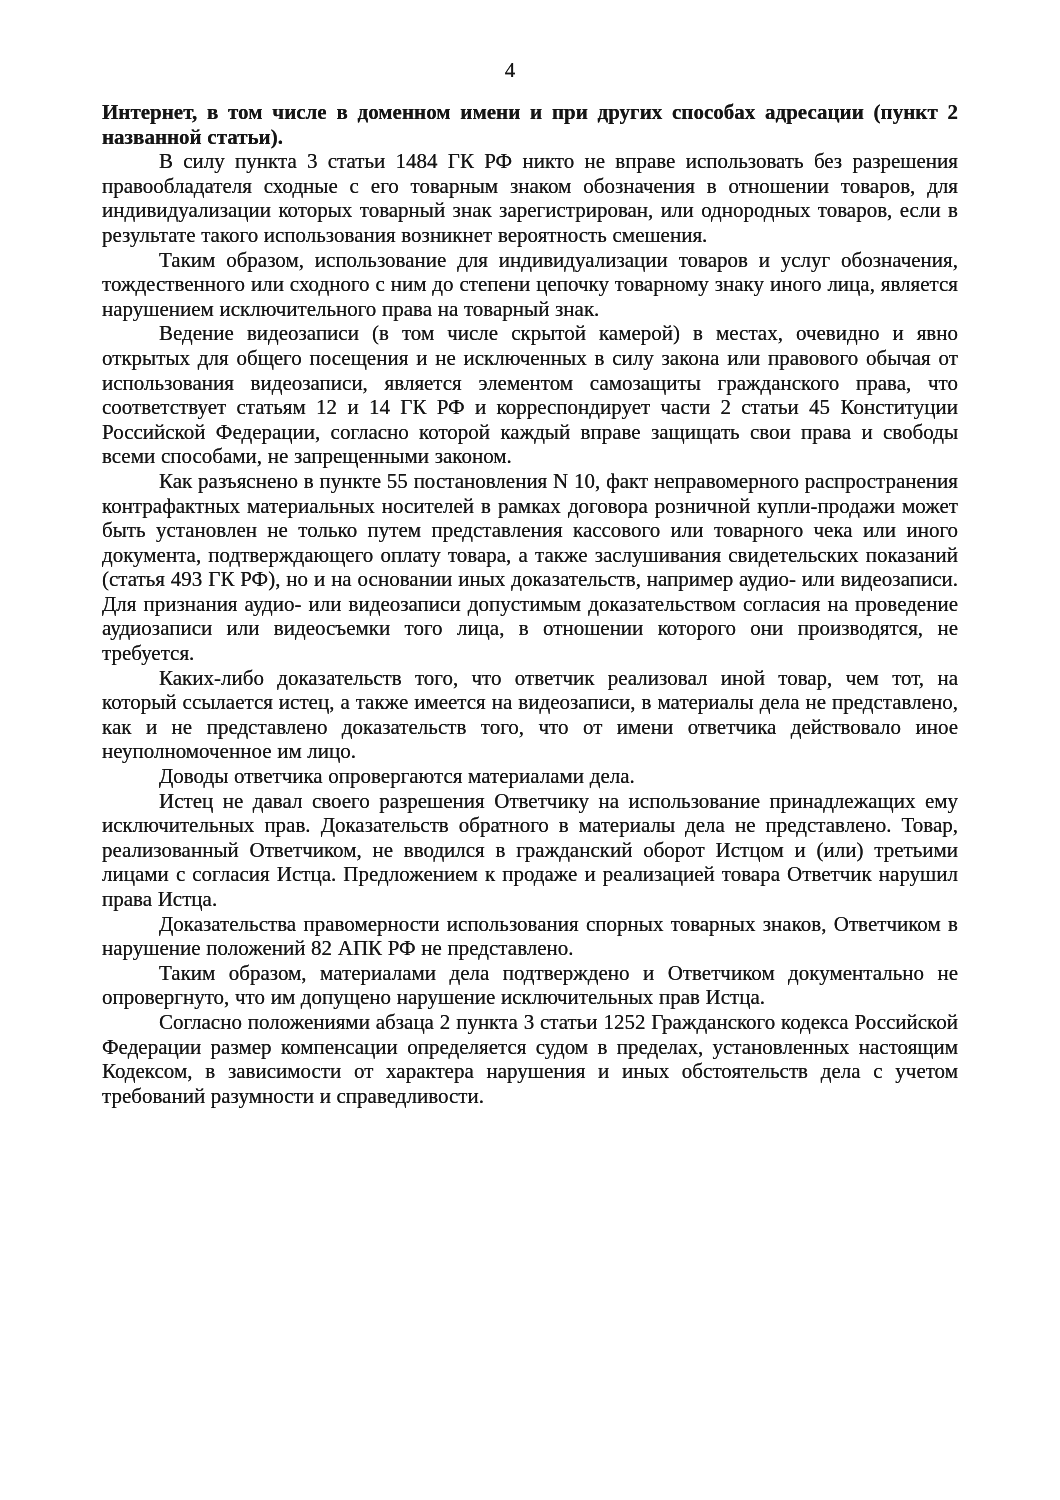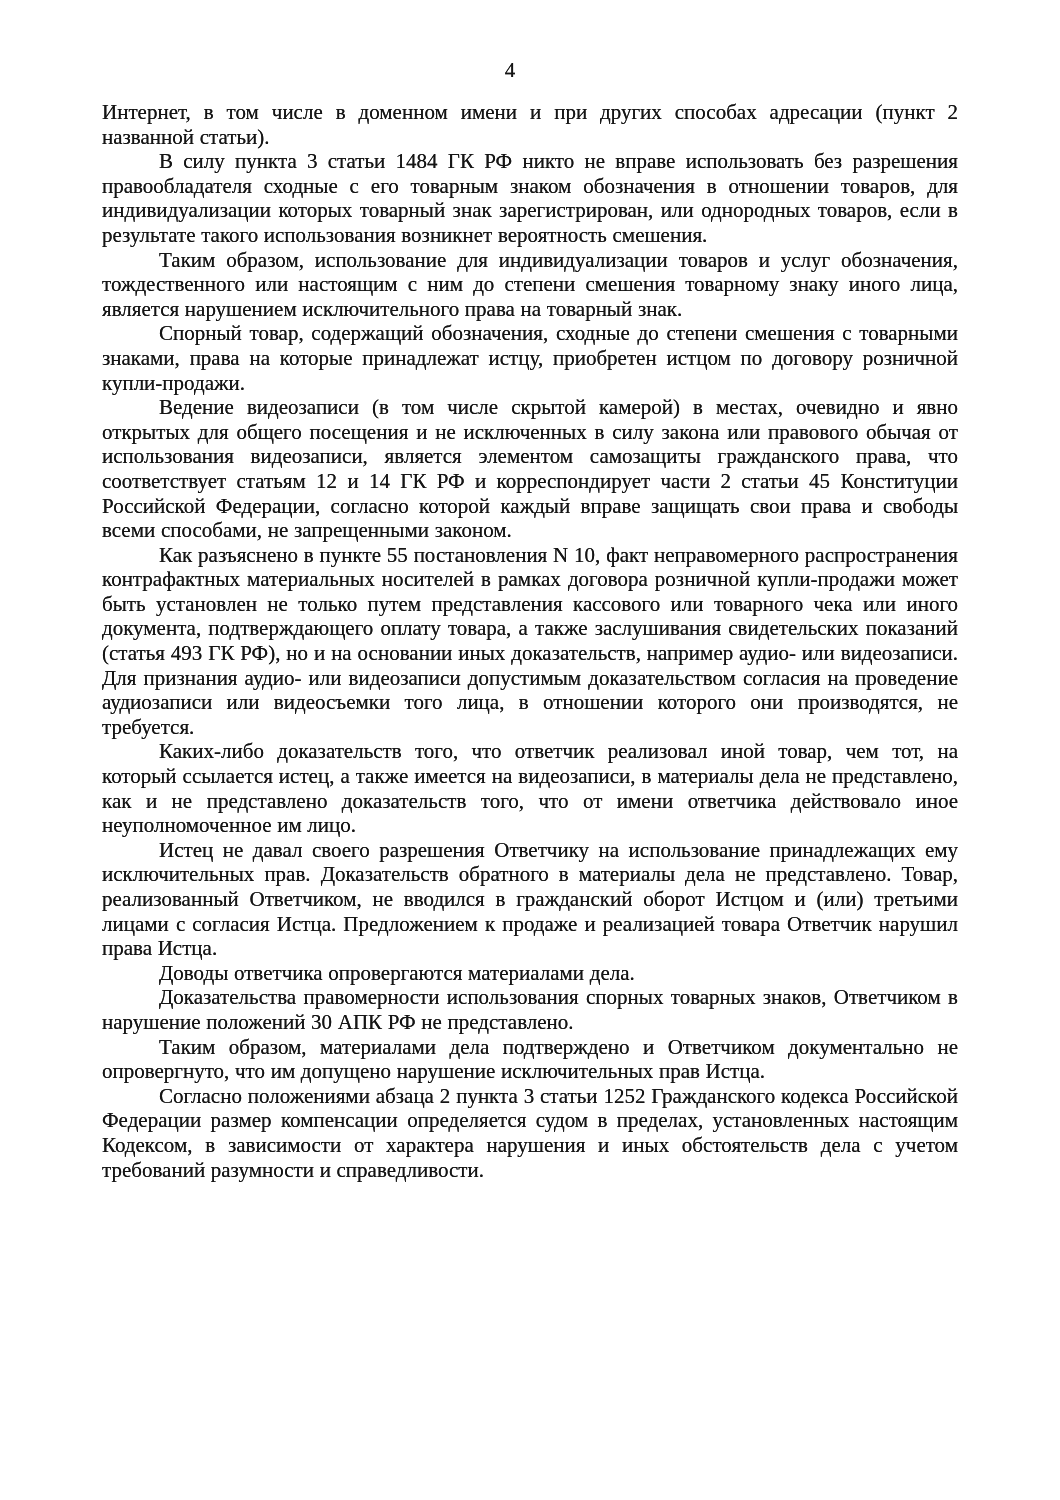--- a/index.html
+++ b/index.html
@@ -44,37 +44,37 @@
     hyphens: none;
     word-spacing: 0.02em;
   }
   .para {
     margin: 0;
     padding: 0;
     text-indent: 57px;
   }
   .para.first {
     text-indent: 0;
+    font-weight: bold;
   }
 </style>
 </head>
 <body>
 
 <div class="page">
 
   <div class="page-number">4</div>
 
   <div class="text-block">
     <p class="para first">Интернет, в том числе в доменном имени и при других способах адресации (пункт 2 названной статьи).</p>
     <p class="para">В силу пункта 3 статьи 1484 ГК РФ никто не вправе использовать без разрешения правообладателя сходные с его товарным знаком обозначения в отношении товаров, для индивидуализации которых товарный знак зарегистрирован, или однородных товаров, если в результате такого использования возникнет вероятность смешения.</p>
-    <p class="para">Таким образом, использование для индивидуализации товаров и услуг обозначения, тождественного или настоящим с ним до степени смешения товарному знаку иного лица, является нарушением исключительного права на товарный знак.</p>
-    <p class="para">Спорный товар, содержащий обозначения, сходные до степени смешения с товарными знаками, права на которые принадлежат истцу, приобретен истцом по договору розничной купли-продажи.</p>
+    <p class="para">Таким образом, использование для индивидуализации товаров и услуг обозначения, тождественного или сходного с ним до степени цепочку товарному знаку иного лица, является нарушением исключительного права на товарный знак.</p>
     <p class="para">Ведение видеозаписи (в том числе скрытой камерой) в местах, очевидно и явно открытых для общего посещения и не исключенных в силу закона или правового обычая от использования видеозаписи, является элементом самозащиты гражданского права, что соответствует статьям 12 и 14 ГК РФ и корреспондирует части 2 статьи 45 Конституции Российской Федерации, согласно которой каждый вправе защищать свои права и свободы всеми способами, не запрещенными законом.</p>
     <p class="para">Как разъяснено в пункте 55 постановления N 10, факт неправомерного распространения контрафактных материальных носителей в рамках договора розничной купли-продажи может быть установлен не только путем представления кассового или товарного чека или иного документа, подтверждающего оплату товара, а также заслушивания свидетельских показаний (статья 493 ГК РФ), но и на основании иных доказательств, например аудио- или видеозаписи. Для признания аудио- или видеозаписи допустимым доказательством согласия на проведение аудиозаписи или видеосъемки того лица, в отношении которого они производятся, не требуется.</p>
     <p class="para">Каких-либо доказательств того, что ответчик реализовал иной товар, чем тот, на который ссылается истец, а также имеется на видеозаписи, в материалы дела не представлено, как и не представлено доказательств того, что от имени ответчика действовало иное неуполномоченное им лицо.</p>
+    <p class="para">Доводы ответчика опровергаются материалами дела.</p>
     <p class="para">Истец не давал своего разрешения Ответчику на использование принадлежащих ему исключительных прав. Доказательств обратного в материалы дела не представлено. Товар, реализованный Ответчиком, не вводился в гражданский оборот Истцом и (или) третьими лицами с согласия Истца. Предложением к продаже и реализацией товара Ответчик нарушил права Истца.</p>
-    <p class="para">Доводы ответчика опровергаются материалами дела.</p>
-    <p class="para">Доказательства правомерности использования спорных товарных знаков, Ответчиком в нарушение положений 30 АПК РФ не представлено.</p>
+    <p class="para">Доказательства правомерности использования спорных товарных знаков, Ответчиком в нарушение положений 82 АПК РФ не представлено.</p>
     <p class="para">Таким образом, материалами дела подтверждено и Ответчиком документально не опровергнуто, что им допущено  нарушение исключительных прав Истца.</p>
     <p class="para">Согласно положениями абзаца 2 пункта 3 статьи 1252 Гражданского кодекса Российской Федерации размер компенсации определяется судом в пределах, установленных настоящим Кодексом, в зависимости от характера нарушения и иных обстоятельств дела с учетом требований разумности и справедливости.</p>
   </div>
 
 </div>
 
 </body></html>

